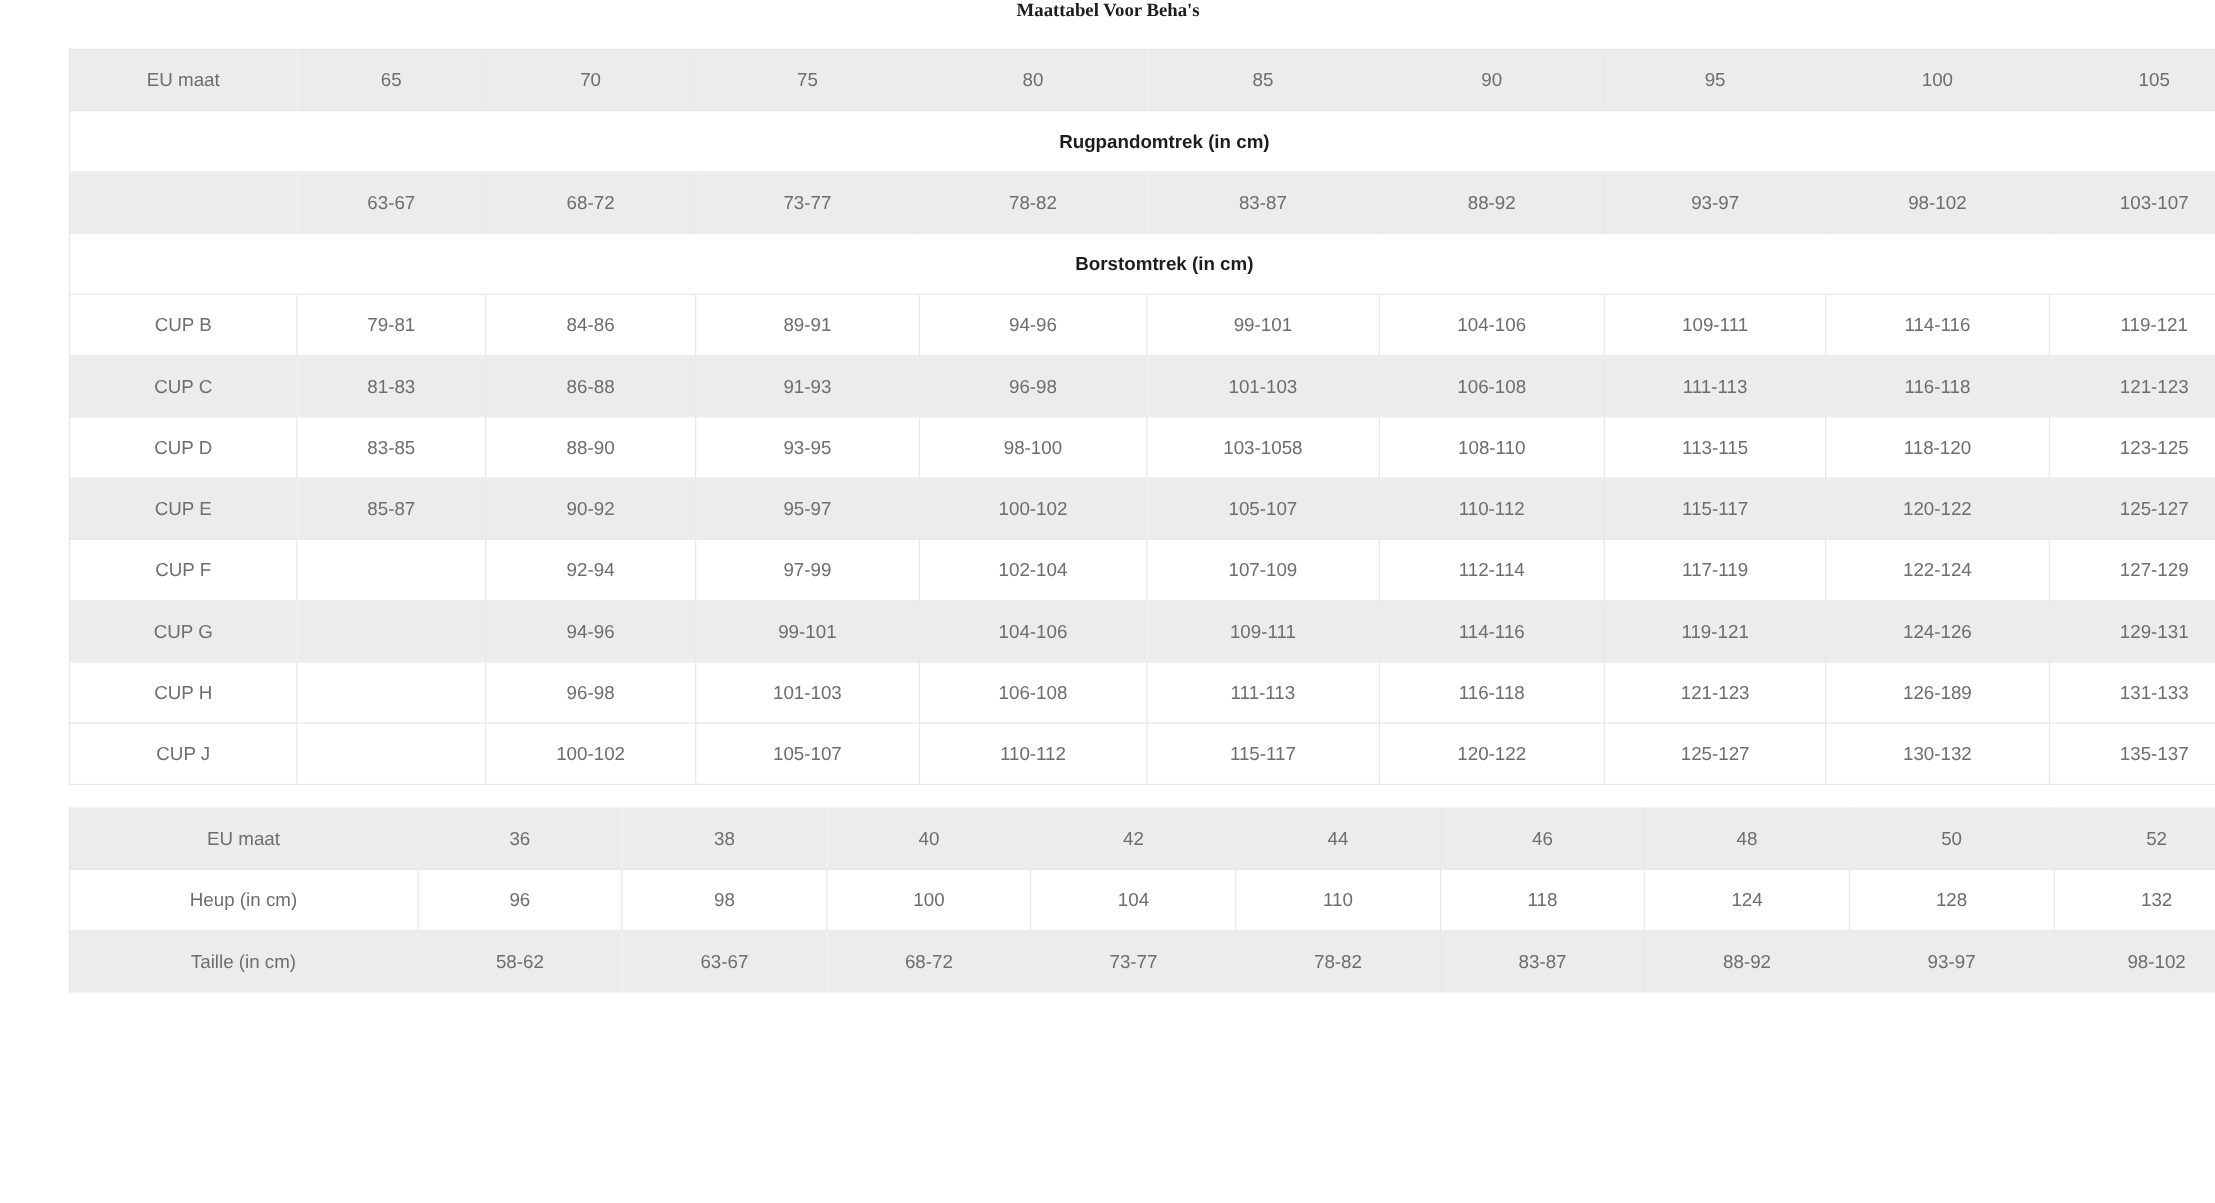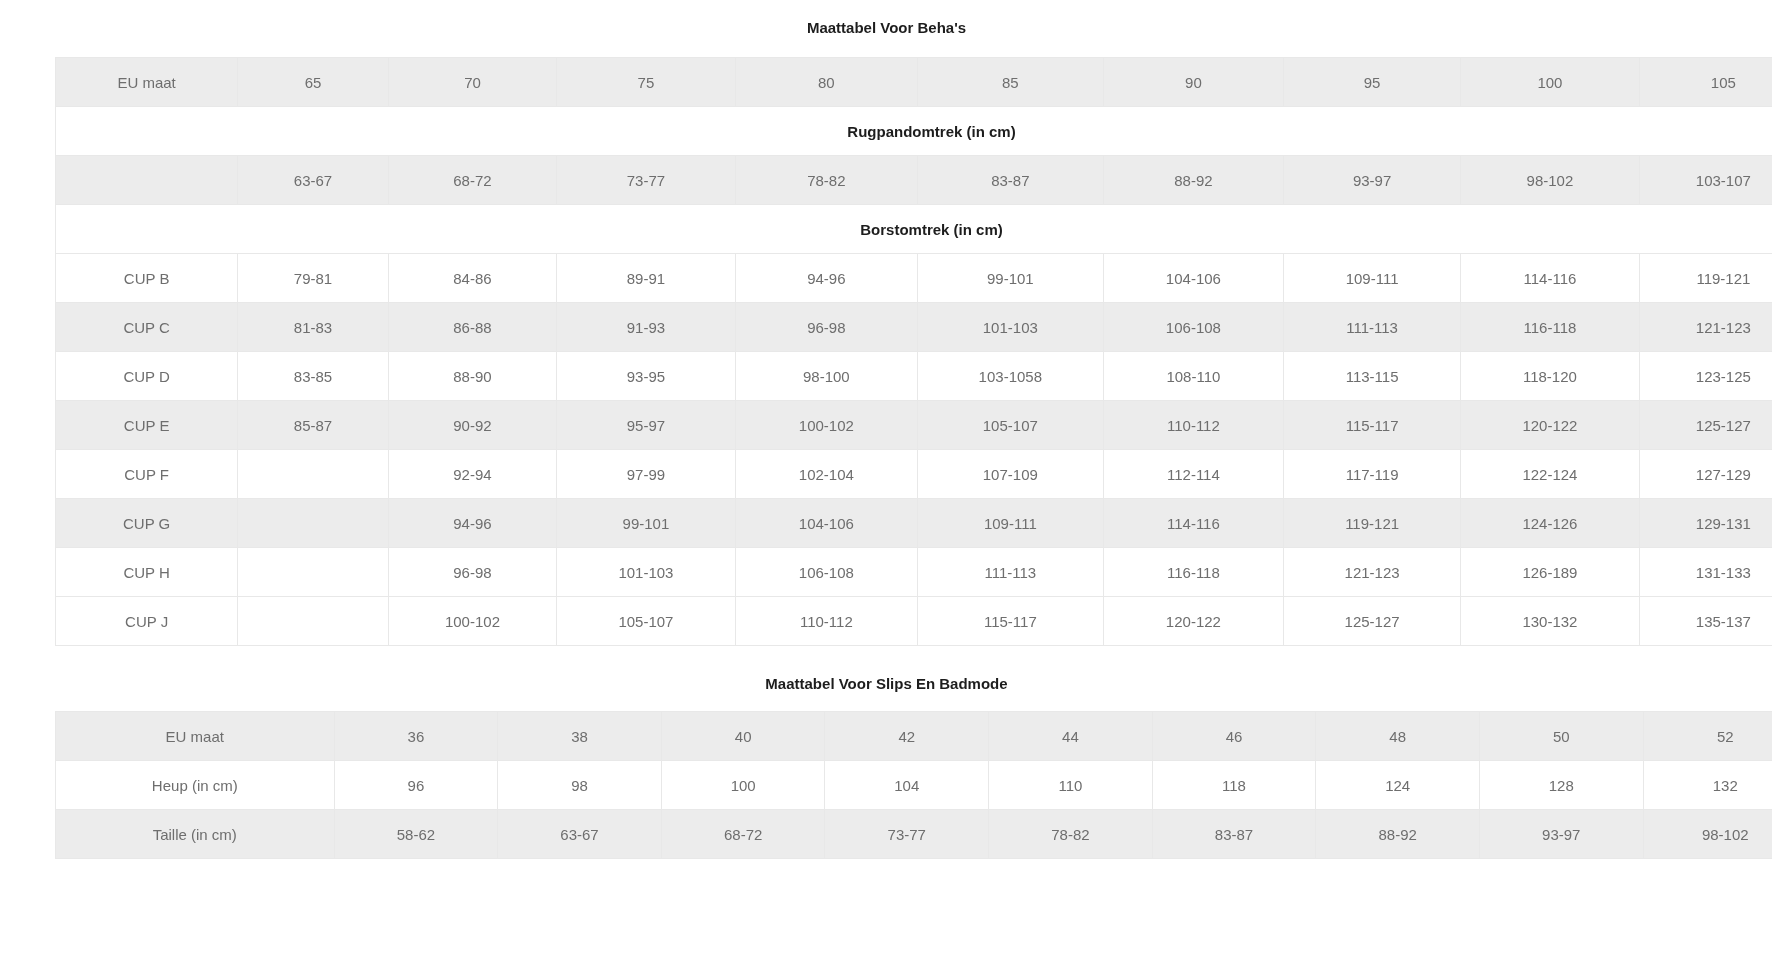--- a/index.html
+++ b/index.html
@@ -20,21 +20,21 @@
   }
   .table-title {
     margin: 0;
     padding: 0;
     text-align: center;
     font-size: 15px;
     font-weight: bold;
     color: #1d1d1d;
     line-height: 19px;
   }
-  .title-bra { padding-top: 18px; }
+  .title-bra { padding-top: 0; font-family: Liberation Serif, serif; }
   .title-briefs { padding-top: 28px; }
   table.size-table {
     width: 100%;
     border-collapse: collapse;
     table-layout: fixed;
     margin-top: 20px;
     margin-left: 45px;
   }
   table.briefs { margin-top: 18px; }
   table.size-table td {
@@ -202,21 +202,20 @@
             <td>110-112</td>
             <td>115-117</td>
             <td>120-122</td>
             <td>125-127</td>
             <td>130-132</td>
             <td>135-137</td>
           </tr>
         </tbody>
     </table>
 
-    <h3 class="table-title title-briefs">Maattabel Voor Slips En Badmode</h3>
 
     <table class="size-table briefs">
       <colgroup>
         <col style="width:15.9%">
         <col style="width:9.34%">
         <col style="width:9.34%">
         <col style="width:9.34%">
         <col style="width:9.34%">
         <col style="width:9.34%">
         <col style="width:9.34%">

